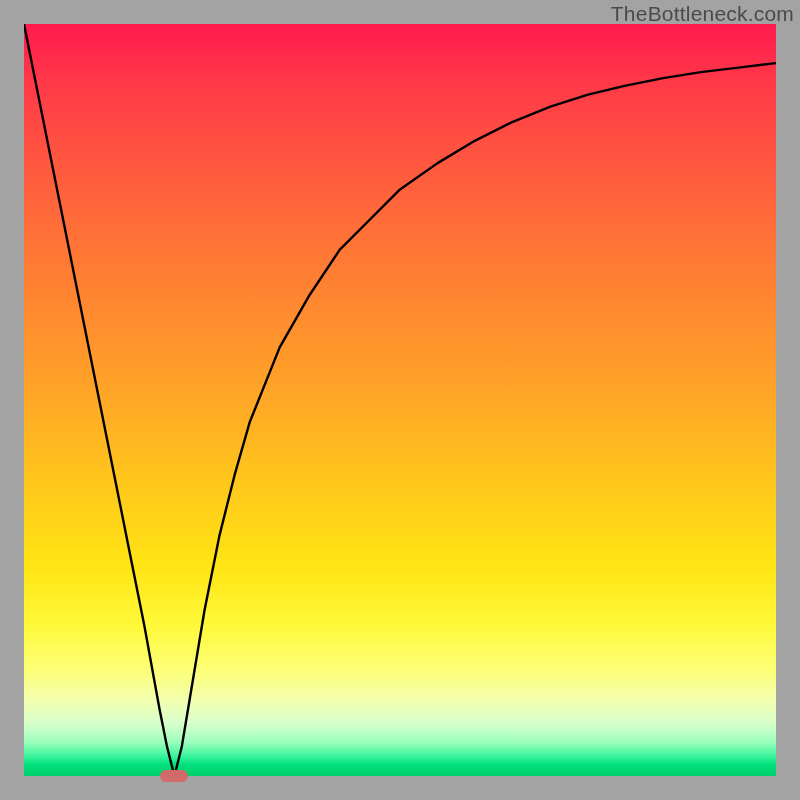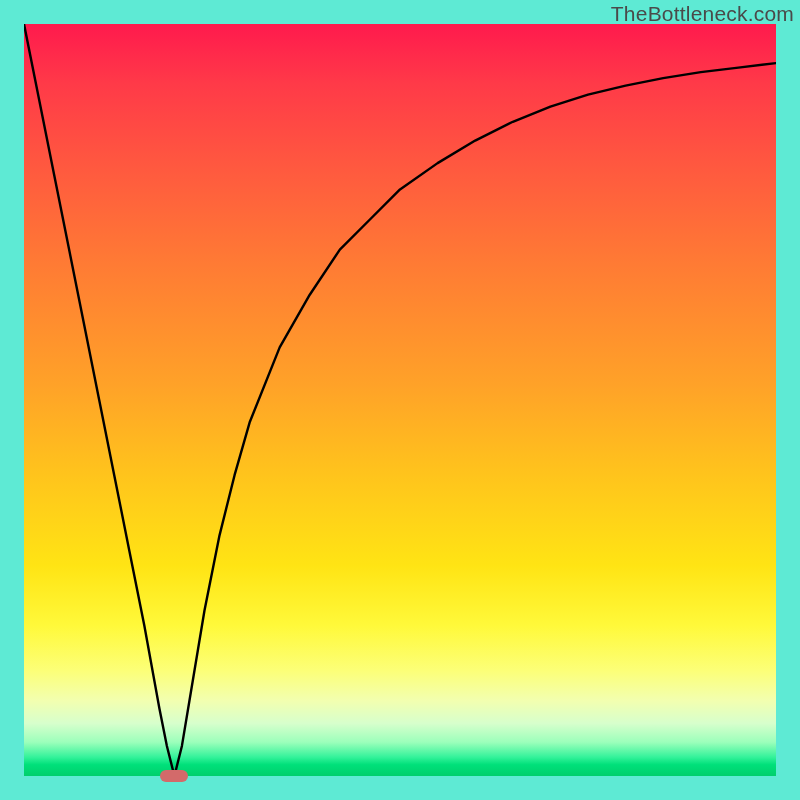--- a/index.html
+++ b/index.html
@@ -8,21 +8,21 @@
     width: 800px;
     height: 800px;
     overflow: hidden;
     background: #000;
     font-family: Arial, Helvetica, sans-serif;
   }
   .frame {
     position: relative;
     width: 800px;
     height: 800px;
-    background: #5eead4;
+    background: #a3a3a3;
   }
   .plot {
     position: absolute;
     left: 24px;
     top: 24px;
     width: 752px;
     height: 752px;
     background: linear-gradient(to bottom,
       #ff1a4d 0%,
       #ff3a48 8%,

